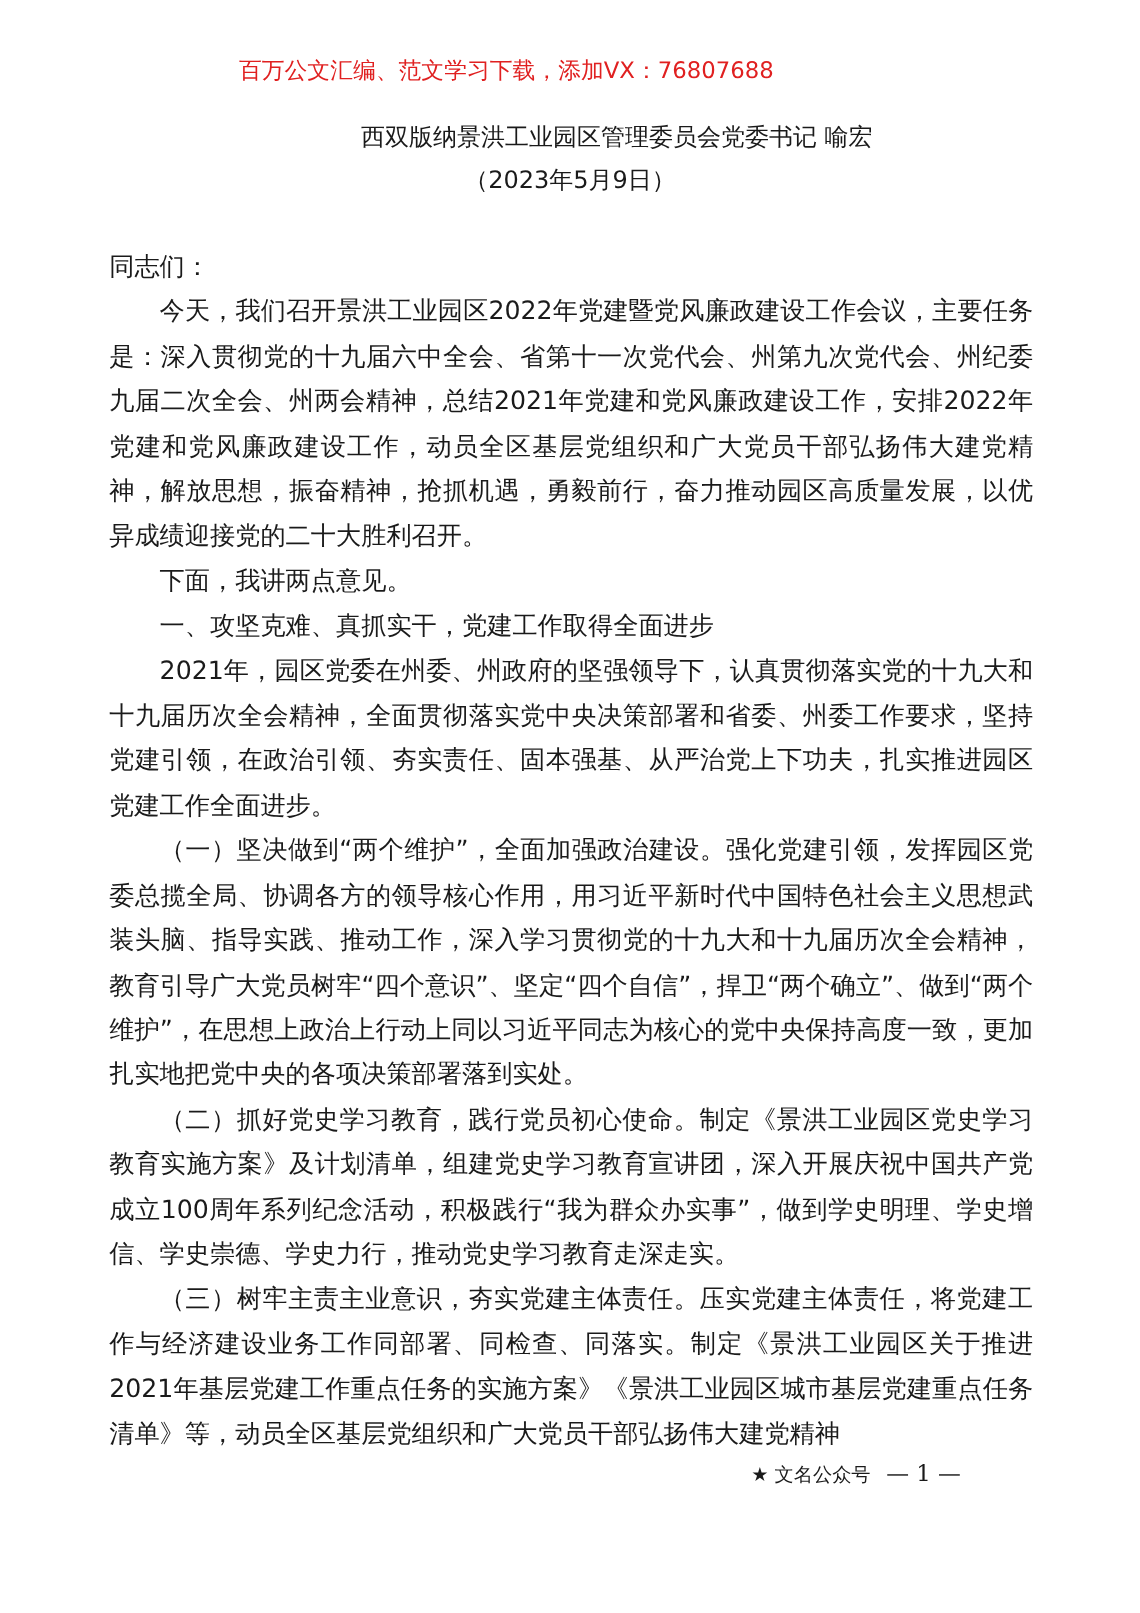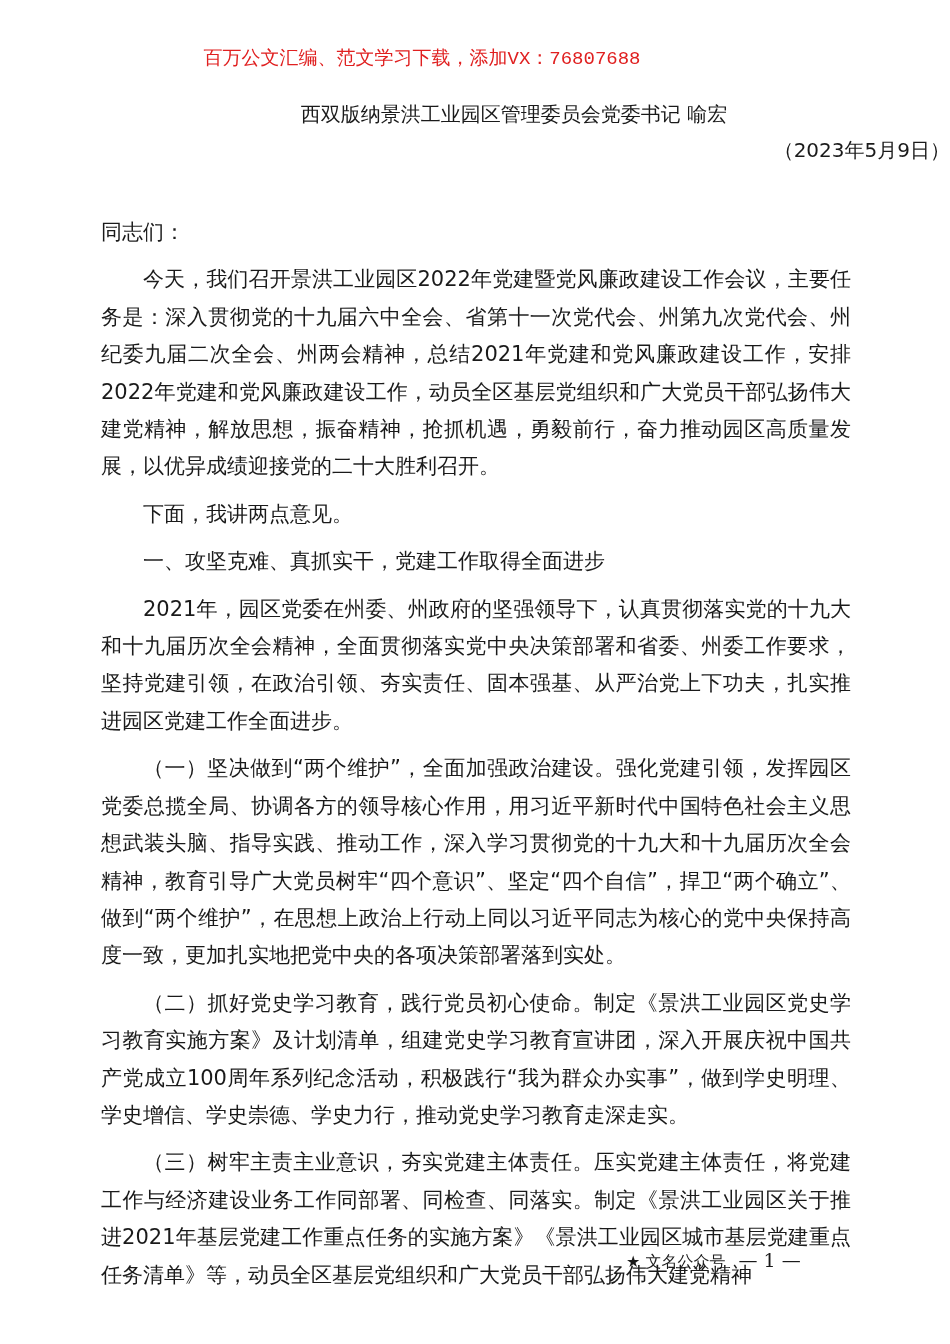--- a/index.html
+++ b/index.html
@@ -1,28 +1,28 @@
 <!DOCTYPE html>
 <html><head>
 <meta charset="utf-8">
 <style>
   html, body { margin: 0; padding: 0; background: #ffffff; }
   body { width: 950px; height: 1344px; position: relative; overflow: hidden;
          font-family: "DejaVu Sans", "Liberation Sans", sans-serif; color: #1a1a1a; }
   .banner { position: absolute; top: 44px; left: 0; width: 844px; text-align: center;
-            font-size: 19px; color: #e02020; line-height: 30px; font-family: Liberation Mono, monospace; }
+            font-size: 19px; color: #e02020; line-height: 30px; }
   .author { position: absolute; top: 98px; left: 0; width: 950px; text-align: center;
             font-size: 20px; line-height: 32px; margin-left: 39px; }
-  .date { position: absolute; top: 134px; left: 0; width: 950px; text-align: right;
+  .date { position: absolute; top: 134px; left: 0; width: 950px; text-align: center;
           font-size: 20px; line-height: 32px; }
   .body { position: absolute; top: 204px; left: 91px; width: 770px; font-size: 21px;
           line-height: 37.4px; text-align: justify; }
-  .body p { margin: 10px; }
+  .body p { margin: 0; }
   .indent { text-indent: 2em; }
-  .footer { position: absolute; top: 1248px; left: 626px; font-size: 16px; line-height: 24px;
+  .footer { position: absolute; top: 1216px; left: 626px; font-size: 16px; line-height: 24px;
             white-space: nowrap; }
   .footer .pn { font-family: "DejaVu Serif", "Liberation Serif", serif; font-size: 19px; margin-left: 8px; }
 </style>
 </head>
 <body>
 
 <div class="banner">百万公文汇编、范文学习下载，添加VX：76807688</div>
 <div class="author">西双版纳景洪工业园区管理委员会党委书记  喻宏</div>
 <div class="date">（2023年5月9日）</div>
 

